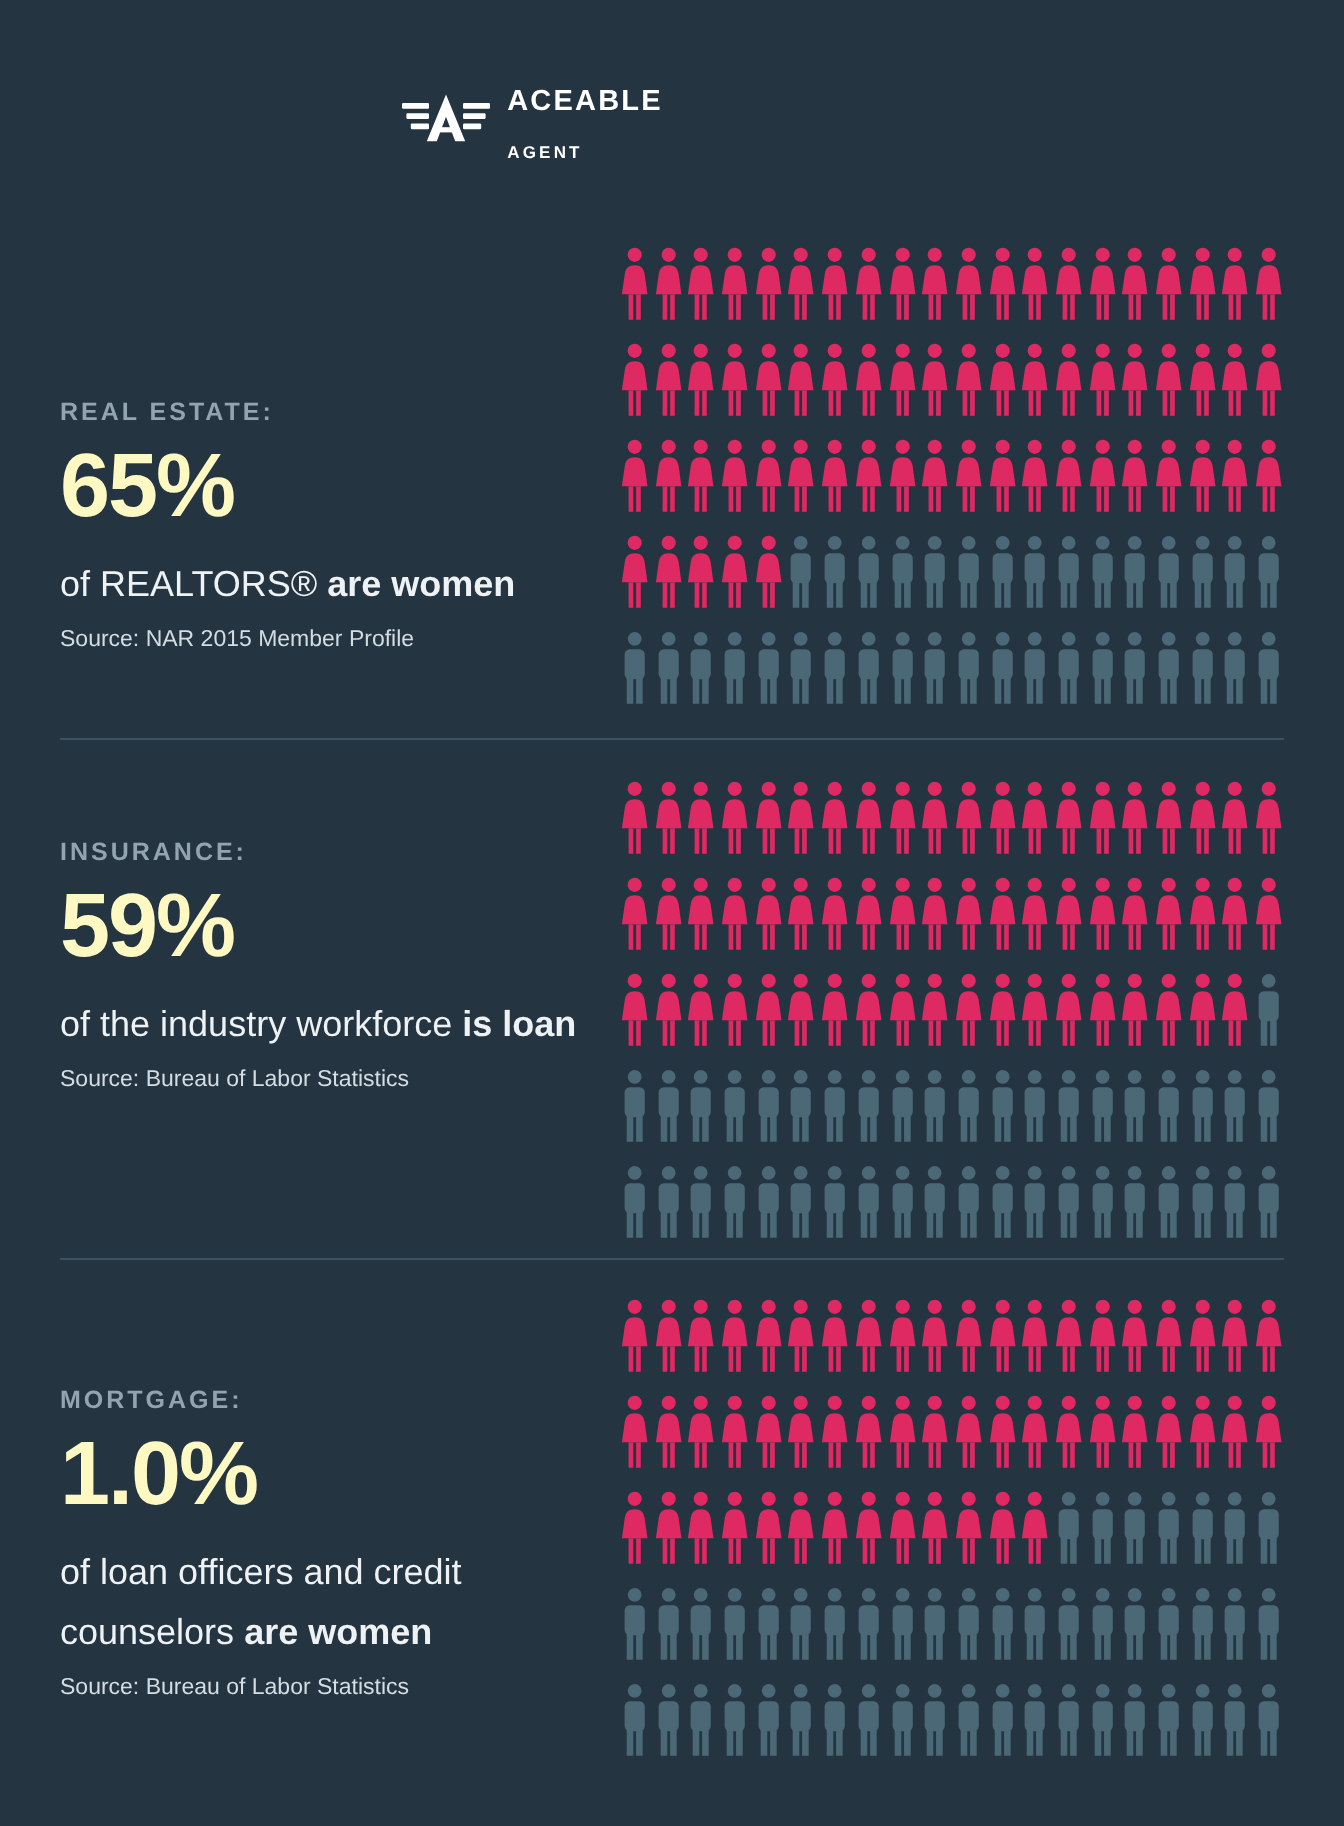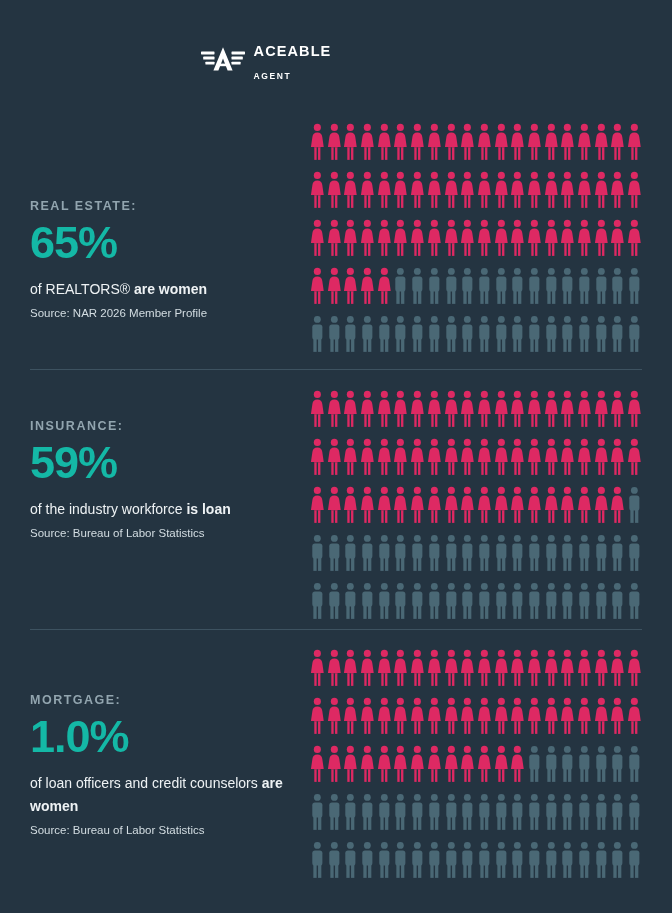--- a/index.html
+++ b/index.html
@@ -77,30 +77,30 @@
 
   .eyebrow {
     color: #92a5af;
     font-size: 12.5px;
     font-weight: bold;
     letter-spacing: 1.5px;
     text-transform: uppercase;
     margin: 0 0 6px 0;
   }
   .stat {
-    color: #14b8a6;
+    color: #fef9c3;
     font-size: 45px;
     font-weight: bold;
     letter-spacing: -1px;
     line-height: 1.05;
     margin: 0 0 12px 0;
   }
   .desc {
     color: #eef2f4;
-    font-size: 14px;
+    font-size: 18px;
     line-height: 1.65;
     margin: 0 0 4px 0;
     font-weight: normal;
   }
   .desc .emph { font-weight: bold; }
   .source {
     color: #d3dde2;
     font-size: 11.5px;
     line-height: 1.4;
     margin: 0;
@@ -160,21 +160,21 @@
     </span>
   </div>
 </div>
 
 <section class="block block-1">
   <div class="block-inner">
     <div class="copy copy-1">
       <p class="eyebrow">REAL ESTATE:</p>
       <p class="stat">65%</p>
       <p class="desc"><span>of REALTORS® </span><span class="emph">are women</span></p>
-      <p class="source">Source: NAR 2026 Member Profile</p>
+      <p class="source">Source: NAR 2015 Member Profile</p>
     </div>
     <div class="grid">
         <div class="grid-row">
           <span class="fig">
             <svg width="16.7" height="39" viewBox="0 0 16.7 39">
               <g fill="#DE2963">
                 <circle cx="8.35" cy="4.4" r="3.55"></circle>
                 <path d="M8.35 9.6 c-3.15 0 -4.5 1.6 -4.95 4.3 L1.95 24.1 h3.0 v0.2 h6.8 v-0.2 h3.0 L13.3 13.9 C12.85 11.2 11.5 9.6 8.35 9.6 Z"></path>
                 <rect x="5.3" y="24.3" width="2.35" height="12.6"></rect>
                 <rect x="9.05" y="24.3" width="2.35" height="12.6"></rect>

